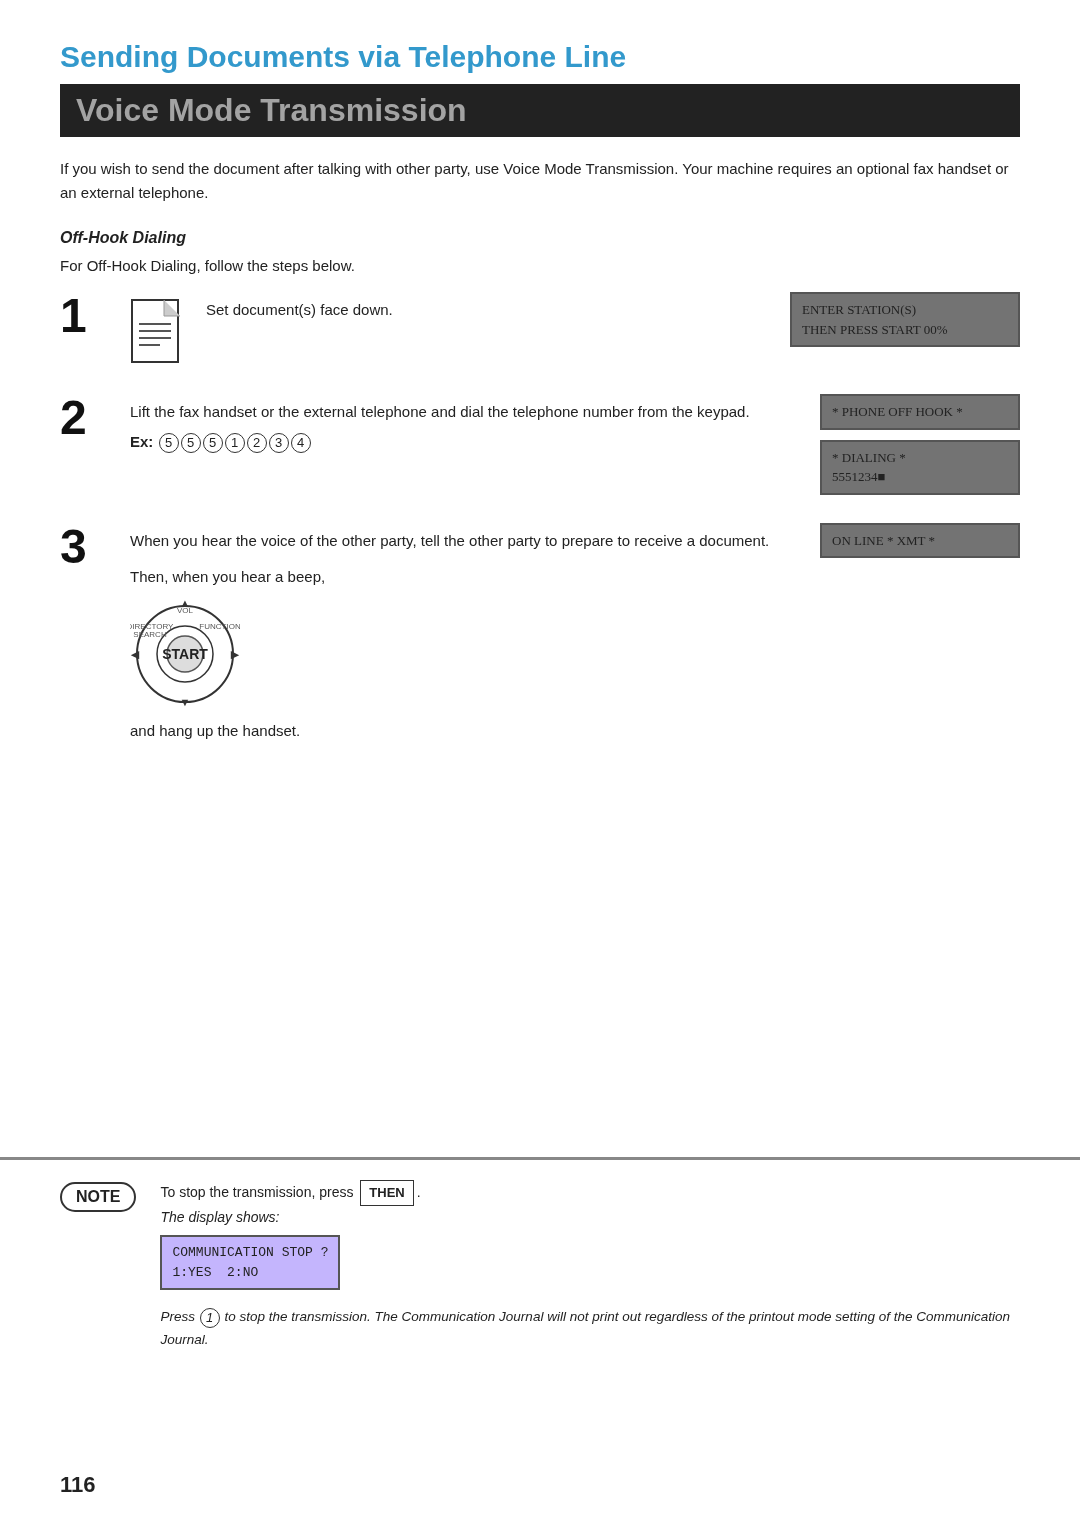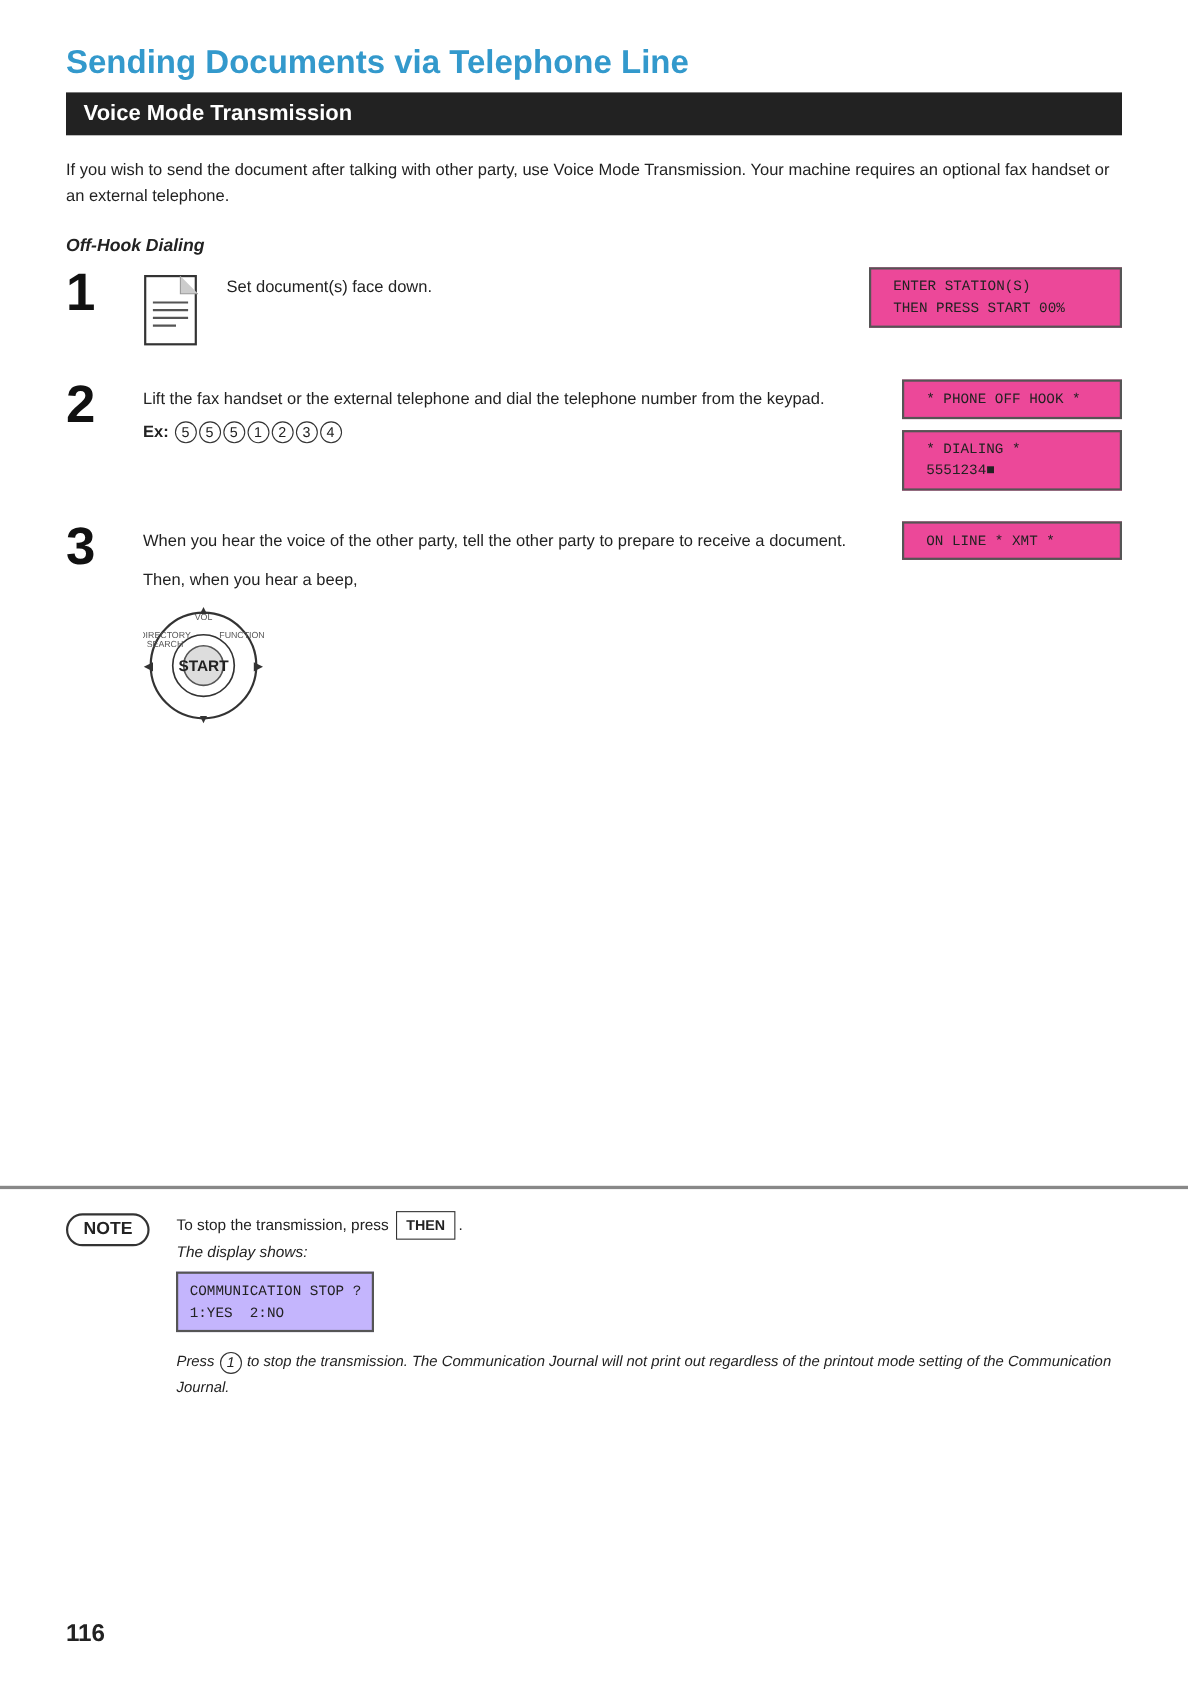--- a/index.html
+++ b/index.html
@@ -20,22 +20,22 @@
     }
     .page-title {
       color: #3399cc;
       font-size: 30px;
       font-weight: bold;
       padding-top: 40px;
       padding-bottom: 10px;
     }
     .section-header {
       background: #222;
-      color: #ffffff;
-      font-size: 20px;
+      color: #a3a3a3;
+      font-size: 32px;
       font-weight: bold;
       padding: 8px 16px;
       margin-bottom: 20px;
     }
     .intro-text {
       margin: 18px 0 24px 0;
       font-size: 15px;
       line-height: 1.6;
     }
     .subheading {
@@ -56,25 +56,25 @@
     .step-content {
       flex: 1;
       font-size: 15px;
       line-height: 1.6;
       padding-top: 6px;
     }
     .step-content p { margin-bottom: 6px; }
     .lcd-box {
       position: absolute;
       right: 0;
-      font-family: Liberation Mono, monospace;
+      font-family: Liberation Serif, serif;
       font-size: 13px;
       border: 2px solid #555;
-      padding: 6px 20px;
-      background: #ec4899;
+      padding: 6px 10px;
+      background: #737373;
       white-space: pre;
       line-height: 1.5;
     }
     .step1-icon-area {
       display: flex;
       align-items: flex-start;
       margin-top: 0;
     }
 
     
@@ -192,20 +192,21 @@
 
 <div class="page">
 
   <div class="page-title">Sending Documents via Telephone Line</div>
 
   <div class="section-header">Voice Mode Transmission</div>
 
   <p class="intro-text">If you wish to send the document after talking with other party, use Voice Mode Transmission.  Your machine requires an optional fax handset or an external telephone.</p>
 
   <p class="subheading">Off-Hook Dialing</p>
+  <p style="margin-bottom:18px; font-size:15px;">For Off-Hook Dialing, follow the steps below.</p>
 
   <div class="step-with-lcd">
     <div class="step-left">
       <div class="step-number">1</div>
       <div class="step-content">
         <div class="step1-icon-area">
 
           <svg width="60" height="68" viewBox="0 0 60 68" style="margin-right:16px;">
             <rect x="2" y="2" width="46" height="62" fill="white" stroke="#333" stroke-width="2"></rect>
             <polyline points="34,2 34,18 50,18" fill="#ccc" stroke="#999" stroke-width="1"></polyline>
@@ -265,20 +266,21 @@
               <text x="20" y="38" font-size="8" fill="#555" text-anchor="middle">SEARCH</text>
               <text x="90" y="30" font-size="8" fill="#555" text-anchor="middle">FUNCTION</text>
               <text x="55" y="14" font-size="8" fill="#555" text-anchor="middle">VOL</text>
 
               <text x="55" y="107" font-size="11" fill="#333" text-anchor="middle">▼</text>
               <text x="55" y="8" font-size="11" fill="#333" text-anchor="middle">▲</text>
               <text x="5" y="59" font-size="11" fill="#333" text-anchor="middle">◀</text>
               <text x="105" y="59" font-size="11" fill="#333" text-anchor="middle">▶</text>
             </svg>
           </div>
+          <p>and hang up the handset.</p>
         </div>
       </div>
     </div>
     <div class="step-right">
       <div class="lcd-box" style="position:relative; right:auto; top:auto; width:200px;">ON LINE * XMT *</div>
     </div>
   </div>
 
   <div style="height: 380px;"></div>
 

